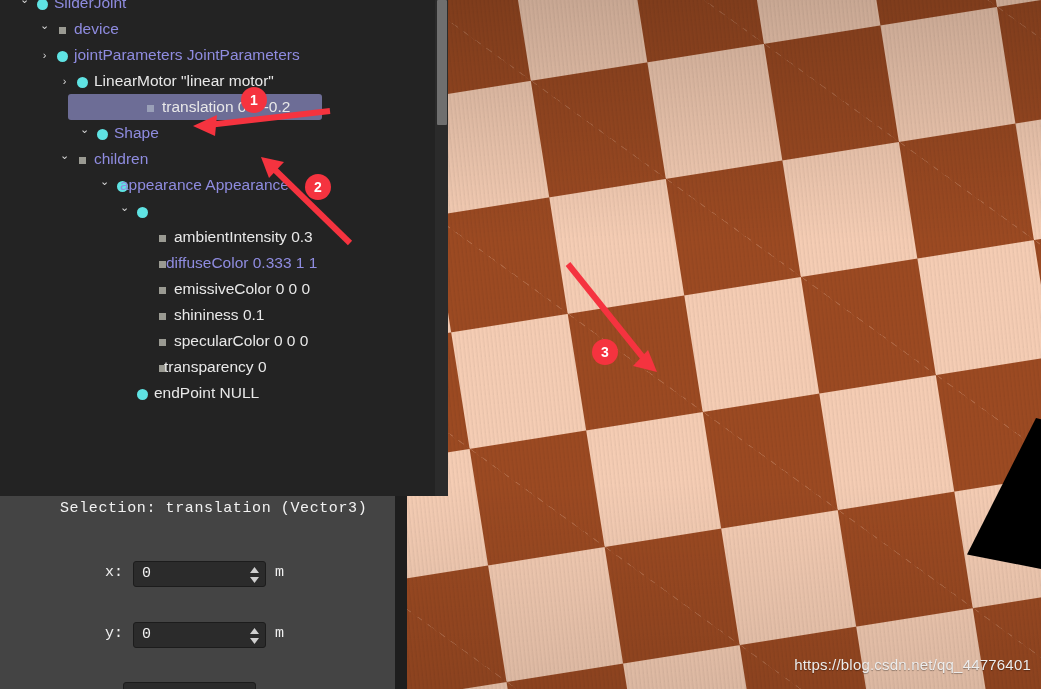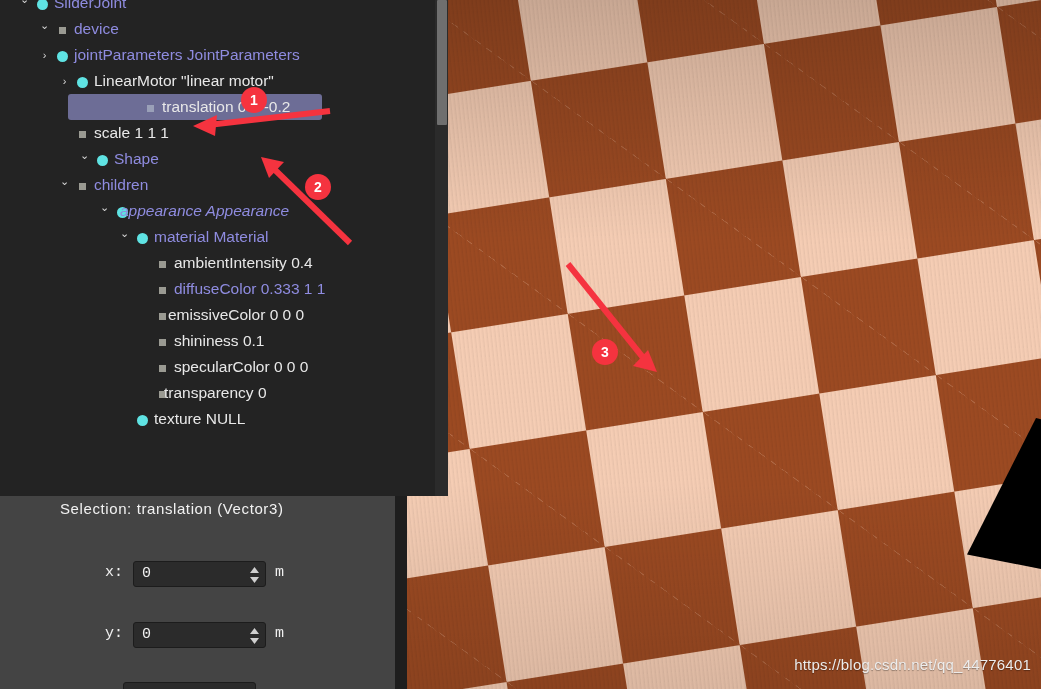--- a/index.html
+++ b/index.html
@@ -86,21 +86,21 @@
 
   #tree-scrollbar-track{ position:absolute; right:0; top:0; width:13px; height:496px;
     background:#2b2b2b; }
   #tree-scrollbar-thumb{ position:absolute; left:2px; top:0; width:10px; height:125px;
     background:#6f6f6f; border-radius:1px; }
 
   
   #field-panel{ position:absolute; left:0; top:496px; width:395px; height:193px;
     background:#444444; }
   #selection-label{ position:absolute; left:60px; top:500px;
-    font-family:Liberation Sans, sans-serif; font-size:15px; color:#f2f2f2;
+    font-family:Liberation Mono, monospace; font-size:15px; color:#f2f2f2;
     letter-spacing:.6px; }
   .field-row{ position:absolute; height:26px; }
   .field-row .flabel{ position:absolute; left:0; top:3px; width:28px; text-align:right;
     font-family:"Liberation Mono", monospace; font-size:15px; color:#f0f0f0; }
   .spinner{ position:absolute; left:38px; top:0; width:133px; height:26px;
     background:#2b2b2b; border:1px solid #1c1c1c; border-radius:3px; }
   .spinner .val{ position:absolute; left:8px; top:3px; font-family:"Liberation Mono", monospace;
     font-size:15px; color:#f2f2f2; }
   .spin-up,.spin-dn{ position:absolute; right:6px; width:9px; height:6px; background:#cfcfcf; }
   .spin-up{ top:5px; clip-path:polygon(50% 0%,100% 100%,0% 100%); }
@@ -159,71 +159,66 @@
         </div>
         <div class="row">
           <span class="chev right" style="left: 58px;"></span>
           <span class="dot" style="left: 77px;"></span>
           <span class="lbl" style="position: absolute; left: 94px;">LinearMotor "linear motor"</span>
         </div>
         <div class="row sel" style="left: 68px; width: 254px;">
           <span class="sq lt" style="left: 79px;"></span>
           <span class="lbl" style="position: absolute; left: 94px;">translation 0 0 -0.2</span>
         </div>
-        <div class="row">
-          <span class="sq" style="left: 79px;"></span>
-          <span class="lbl" style="position: absolute; left: 94px;">scale 1 1 1</span>
-        </div>
         <div class="row purple">
           <span class="chev down" style="left: 78px;"></span>
           <span class="dot" style="left: 97px;"></span>
           <span class="lbl" style="position: absolute; left: 114px;">Shape</span>
         </div>
         <div class="row purple">
           <span class="chev down" style="left: 58px;"></span>
           <span class="sq" style="left: 79px;"></span>
           <span class="lbl" style="position: absolute; left: 94px;">children</span>
         </div>
         <div class="row purple">
           <span class="chev down" style="left: 98px;"></span>
           <span class="dot" style="left: 117px;"></span>
-          <span class="lbl" style="position: absolute; left: 120px; font-style: italic;">appearance Appearance</span>
+          <span class="lbl" style="position: absolute; left: 120px;">appearance Appearance</span>
         </div>
         <div class="row purple">
           <span class="chev down" style="left: 118px;"></span>
           <span class="dot" style="left: 137px;"></span>
-          <span class="lbl" style="position: absolute; left: 154px;">material Material</span>
-        </div>
-        <div class="row">
-          <span class="sq" style="left: 159px;"></span>
-          <span class="lbl" style="position: absolute; left: 174px;">ambientIntensity 0.4</span>
-        </div>
-        <div class="row purple">
-          <span class="sq" style="left: 159px;"></span>
-          <span class="lbl" style="position: absolute; left: 174px;">diffuseColor 0.333 1 1</span>
-        </div>
-        <div class="row">
-          <span class="sq" style="left: 159px;"></span>
-          <span class="lbl" style="position: absolute; left: 168px;">emissiveColor 0 0 0</span>
+        </div>
+        <div class="row">
+          <span class="sq" style="left: 159px;"></span>
+          <span class="lbl" style="position: absolute; left: 174px;">ambientIntensity 0.3</span>
+        </div>
+        <div class="row purple">
+          <span class="sq" style="left: 159px;"></span>
+          <span class="lbl" style="position: absolute; left: 166px;">diffuseColor 0.333 1 1</span>
+        </div>
+        <div class="row">
+          <span class="sq" style="left: 159px;"></span>
+          <span class="lbl" style="position: absolute; left: 174px;">emissiveColor 0 0 0</span>
         </div>
         <div class="row">
           <span class="sq" style="left: 159px;"></span>
           <span class="lbl" style="position: absolute; left: 174px;">shininess 0.1</span>
         </div>
         <div class="row">
           <span class="sq" style="left: 159px;"></span>
           <span class="lbl" style="position: absolute; left: 174px;">specularColor 0 0 0</span>
         </div>
         <div class="row">
           <span class="sq" style="left: 159px;"></span>
           <span class="lbl" style="position: absolute; left: 164px;">transparency 0</span>
         </div>
         <div class="row">
           <span class="dot" style="left: 137px;"></span>
-          <span class="lbl" style="position: absolute; left: 154px;">texture NULL</span>
+          <span class="lbl" style="position: absolute; left: 154px;">endPoint NULL</span>
         </div>
       </div>
     <div id="tree-scrollbar-track">
       <div id="tree-scrollbar-thumb"></div>
     </div>
   </div>
 
   <div id="field-panel"></div>
   <div id="selection-label">Selection: translation (Vector3)</div>
   <div id="field-rows">

